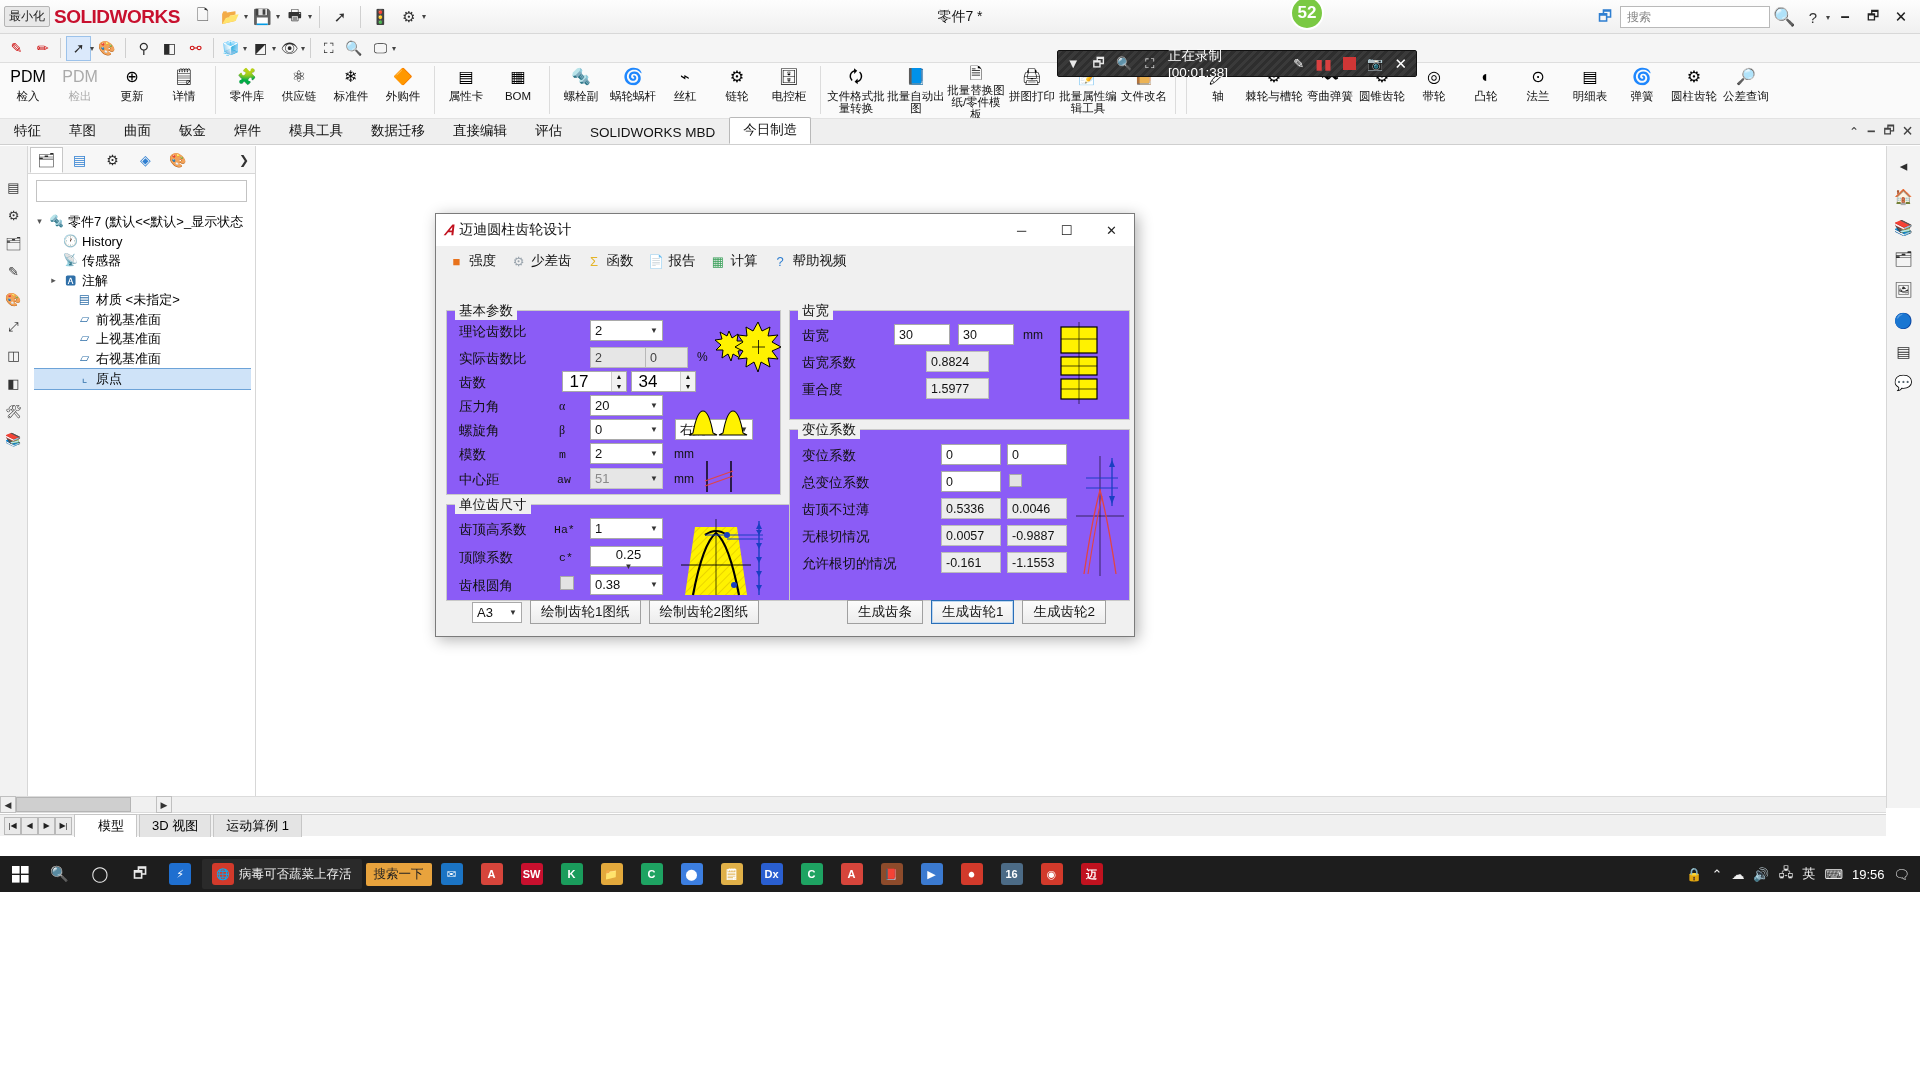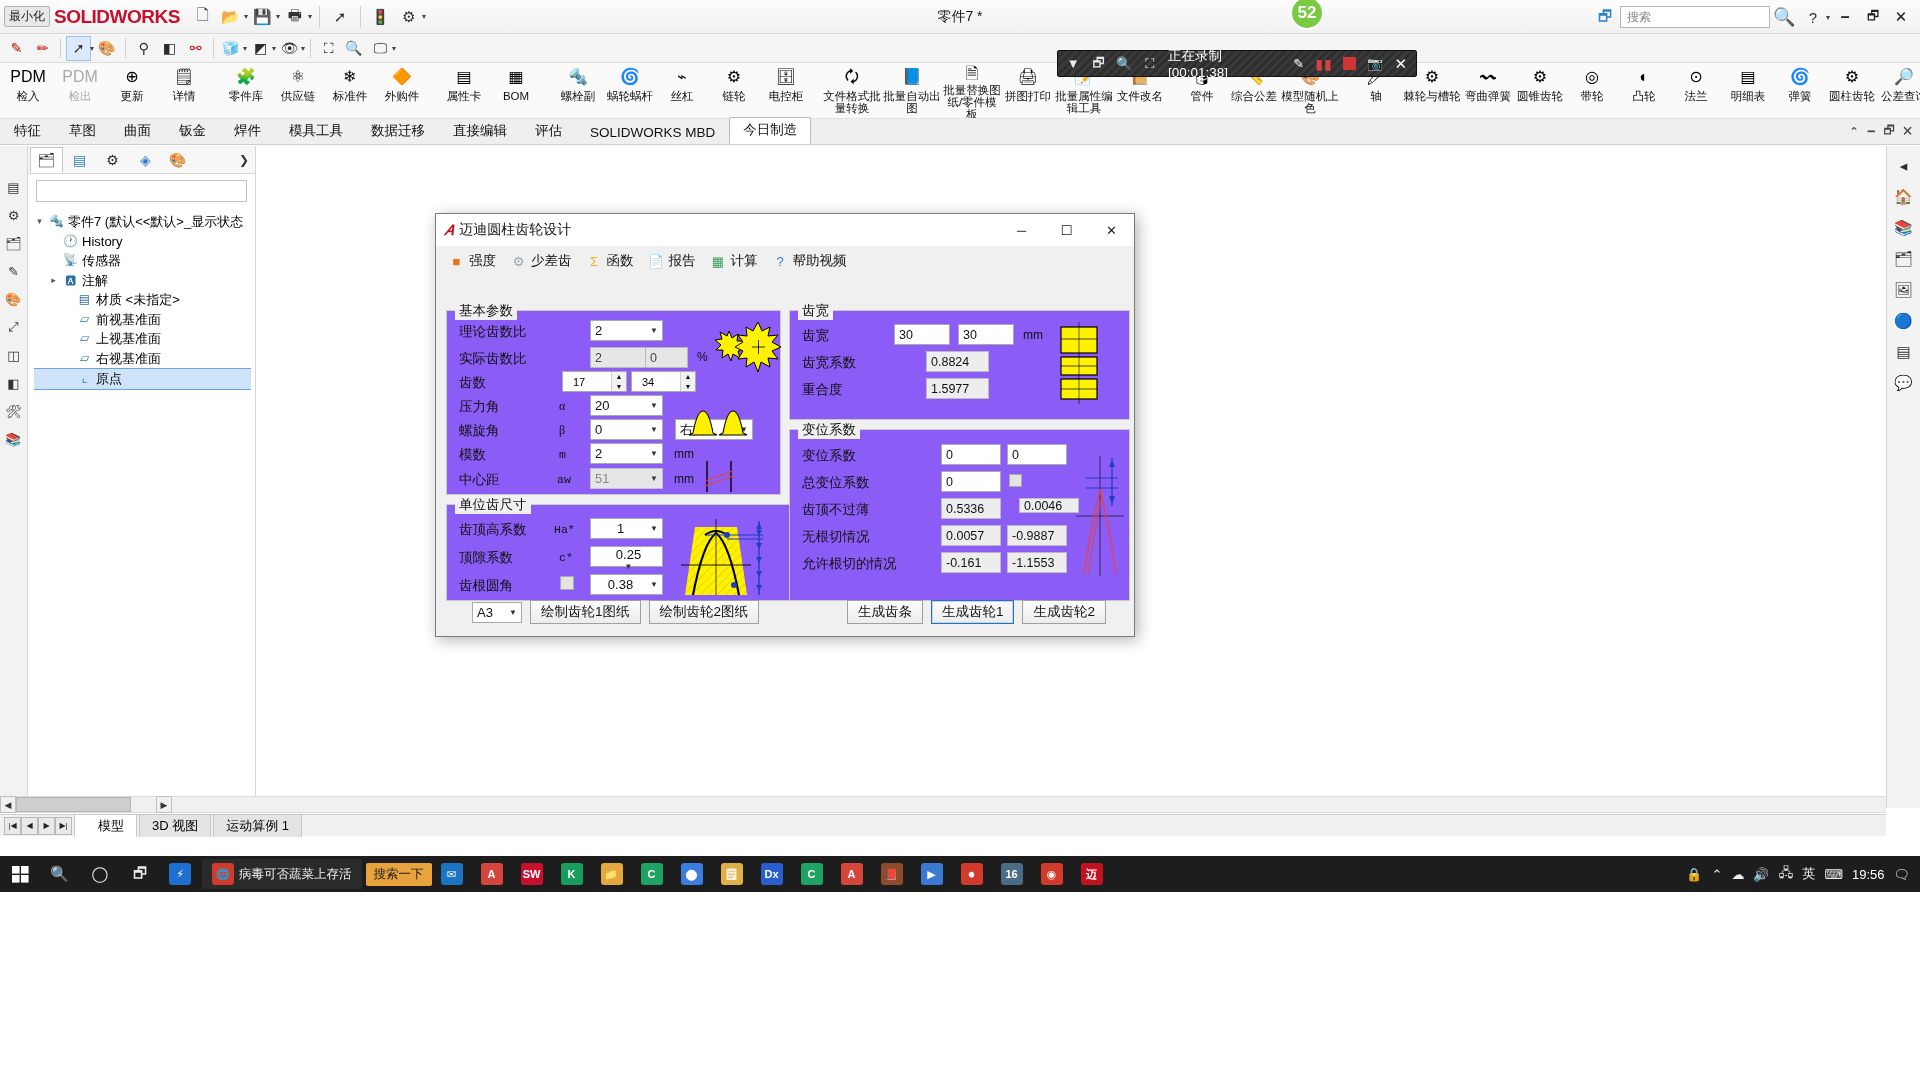--- a/index.html
+++ b/index.html
@@ -206,21 +206,21 @@
     padding-left:4px;font-size:13px;color:#111;position:relative;
   }
   .combo.dis{ background:#e6e6e6;color:#8a8a8a;border-color:#c4c4c4;}
   .combo .cv{flex:1;}
   .combo .cbtn{ width:16px;display:flex;align-items:center;justify-content:center;font-size:8px;color:#333;}
   .txt{ height:20px;border:1px solid #a9a9a9;background:#fff;padding:1px 4px;font-size:12.5px;color:#111;
      display:flex;align-items:center;}
   .txt.gray{ background:#e6e6e6;color:#444;border:1px solid #b8b8b8;}
   .txt.ro{ background:#ededed;border:1px solid #bcbcbc;color:#111;}
   .spin{ height:21px;border:1px solid #a9a9a9;background:#fff;display:flex;align-items:center;}
-  .spin .sv{ flex:1;text-align:center;font-size:11px;padding-right:16px;}
+  .spin .sv{ flex:1;text-align:center;font-size:17px;padding-right:16px;}
   .spin .sbtns{ width:15px;height:19px;display:flex;flex-direction:column;border-left:1px solid #cecece;}
   .spin .sb{ flex:1;display:flex;align-items:center;justify-content:center;font-size:7px;background:#f1f1f1;color:#111;}
   .unit{ font-size:12px;color:#111;margin-left:5px;}
   .chk{ width:14px;height:14px;border:1px solid #a9a9a9;background:#e3e3e3;}
   .chk.sm{ width:13px;height:13px;}
 
   .dlg-footer{ position:absolute;left:6px;right:6px;bottom:6px;height:36px;display:flex;align-items:center;gap:8px;}
   .btn{
     height:24px;border:1px solid #a0a0a0;background:linear-gradient(#fcfcfc,#ececec);
     font-size:13.5px;color:#111;display:flex;align-items:center;justify-content:center;padding:0 10px;
@@ -387,34 +387,20 @@
         <div class="rb-item wide">
           <div class="rb-ico">📝</div>
           <div class="rb-lbl">批量属性编辑工具</div>
         </div>
         <div class="rb-item">
           <div class="rb-ico">📔</div>
           <div class="rb-lbl">文件改名</div>
         </div>
       </div>
       <div class="rb-sep"></div>
-      <div class="rb-group">
-        <div class="rb-item">
-          <div class="rb-ico">🛢</div>
-          <div class="rb-lbl">管件</div>
-        </div>
-        <div class="rb-item">
-          <div class="rb-ico">📏</div>
-          <div class="rb-lbl">综合公差</div>
-        </div>
-        <div class="rb-item wide">
-          <div class="rb-ico">🎨</div>
-          <div class="rb-lbl">模型随机上色</div>
-        </div>
-      </div>
       <div class="rb-sep"></div>
       <div class="rb-group">
         <div class="rb-item">
           <div class="rb-ico">🖊</div>
           <div class="rb-lbl">轴</div>
         </div>
         <div class="rb-item wide">
           <div class="rb-ico">⚙</div>
           <div class="rb-lbl">棘轮与槽轮</div>
         </div>
@@ -877,21 +863,21 @@
         </svg>
 
         <svg style="position:absolute;left:252px;top:148px;" width="40" height="35" viewBox="0 0 40 35">
           <line x1="8" y1="2" x2="8" y2="33" stroke="#000" stroke-width="1.4"></line>
           <line x1="32" y1="2" x2="32" y2="33" stroke="#000" stroke-width="1.4"></line>
           <line x1="6" y1="22" x2="34" y2="12" stroke="#e04545" stroke-width="1.2"></line>
           <line x1="6" y1="27" x2="34" y2="17" stroke="#e04545" stroke-width="1.2"></line>
         </svg>
       </div>
 
-      <div class="fieldset" style="left:4px;top:203px;width:382px;height:97px;text-align:center;">
+      <div class="fieldset" style="left:4px;top:203px;width:382px;height:97px;">
         <span class="fs-legend">单位齿尺寸</span>
 
         <div class="row" style="left:12px;top:16px;">
             <span class="lbl">齿顶高系数</span>
           </div>
         <div class="row" style="left:107px;top:18px;">
             <span class="symm">Ha*</span>
           </div>
         <div class="combo" style="position:absolute;left:143px;top:13px;width:73px;">
           <span class="cv">1</span>
@@ -989,21 +975,21 @@
         <div class="row" style="left:12px;top:44px;">
             <span class="lbl">总变位系数</span>
           </div>
         <div class="txt" style="position:absolute;left:151px;top:41px;width:60px;height:21px;">0</div>
         <div class="chk sm" style="position:absolute;left:219px;top:44px;"></div>
 
         <div class="row" style="left:12px;top:71px;">
             <span class="lbl">齿顶不过薄</span>
           </div>
         <div class="txt ro" style="position:absolute;left:151px;top:68px;width:60px;height:21px;">0.5336</div>
-        <div class="txt ro" style="position:absolute;left:217px;top:68px;width:60px;height:15px;margin-left:12px;">0.0046</div>
+        <div class="txt ro" style="position:absolute;left:217px;top:68px;width:60px;height:21px;">0.0046</div>
 
         <div class="row" style="left:12px;top:98px;">
             <span class="lbl">无根切情况</span>
           </div>
         <div class="txt ro" style="position:absolute;left:151px;top:95px;width:60px;height:21px;">0.0057</div>
         <div class="txt ro" style="position:absolute;left:217px;top:95px;width:60px;height:21px;">-0.9887</div>
 
         <div class="row" style="left:12px;top:125px;">
             <span class="lbl">允许根切的情况</span>
           </div>

